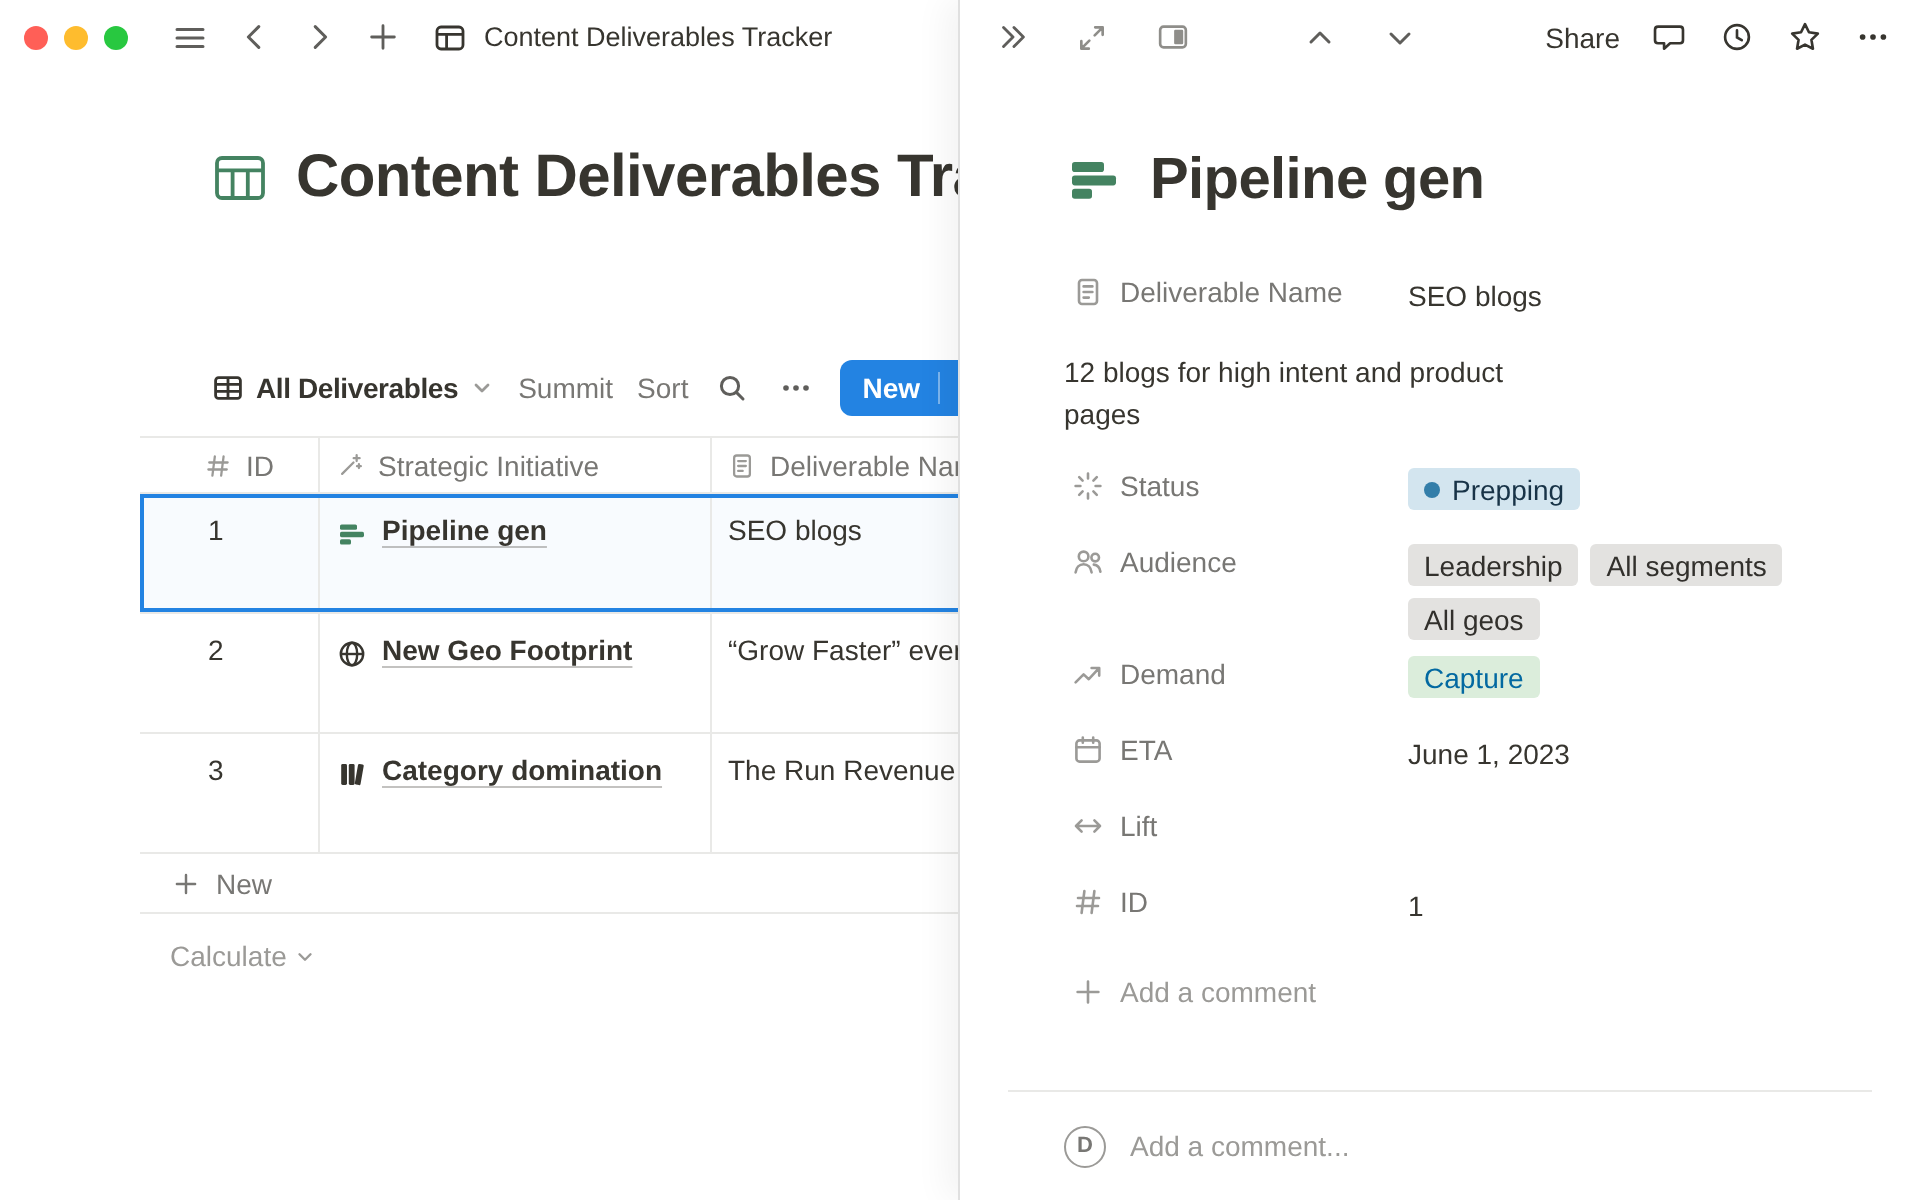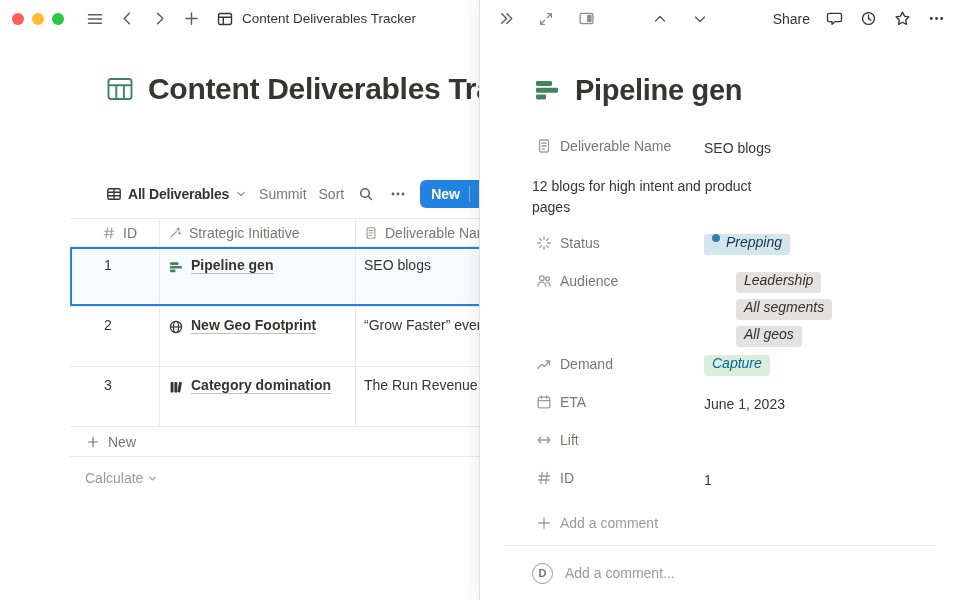--- a/index.html
+++ b/index.html
@@ -66,24 +66,24 @@
   .peek-body { padding:0 26px 0 52px; }
   .peek-title { display:flex; align-items:center; gap:13px; margin-top:34px; font-size:29px; font-weight:700;
     line-height:38px; letter-spacing:-0.3px; cursor:text; }
   .props { margin-top:20px; }
   .prop-row { display:flex; align-items:flex-start; min-height:38px; }
   .prop-left { display:flex; align-items:center; gap:8px; width:172px; flex:none; color:#787774;
     font-size:14px; padding:9px 0 0 4px; cursor:pointer; }
   .prop-left svg { color:#9b9a97; }
   .prop-value { flex:1; font-size:14px; padding-top:9px; line-height:21px; cursor:pointer; max-width:235px; }
   .pill-wrap { display:flex; flex-wrap:wrap; gap:6px; padding-top:8px; max-width:235px; flex:1; cursor:pointer; }
-  .pill { display:inline-flex; align-items:flex-start; gap:6px; height:21px; padding:0 8px; border-radius:3px;
-    font-size:14px; white-space:nowrap;font-style:italic; }
+  .pill { display:inline-flex; align-items:center; gap:6px; height:21px; padding:0 8px; border-radius:3px;
+    font-size:14px; white-space:nowrap; }
   .pill-blue { background:#d3e5ef; color:#183347; }
-  .pill-gray { background:#e3e2e0; color:#32302c;margin-left:32px; }
+  .pill-gray { background:#e3e2e0; color:#32302c; }
   .pill-green { background:#dbeddb; color:#0369a1; }
   .pill-yellow { background:#fdecc8; color:#402c1b; }
   .dot { width:8px; height:8px; border-radius:50%; background:#337ea9; flex:none; }
   .add-prop { display:flex; align-items:center; gap:8px; color:#9b9a97; font-size:14px;
     min-height:38px; padding:9px 0 0 4px; cursor:pointer; }
 
   .comment-bar { position:absolute; left:24px; right:24px; bottom:0; height:55px; border-top:1px solid #e9e9e7;
     display:flex; align-items:center; gap:12px; padding-left:28px; }
   .avatar { width:21px; height:21px; border-radius:50%; border:1px solid #9b9a97; color:#787774;
     display:flex; align-items:center; justify-content:center; font-size:11px; font-weight:700; flex:none; }

